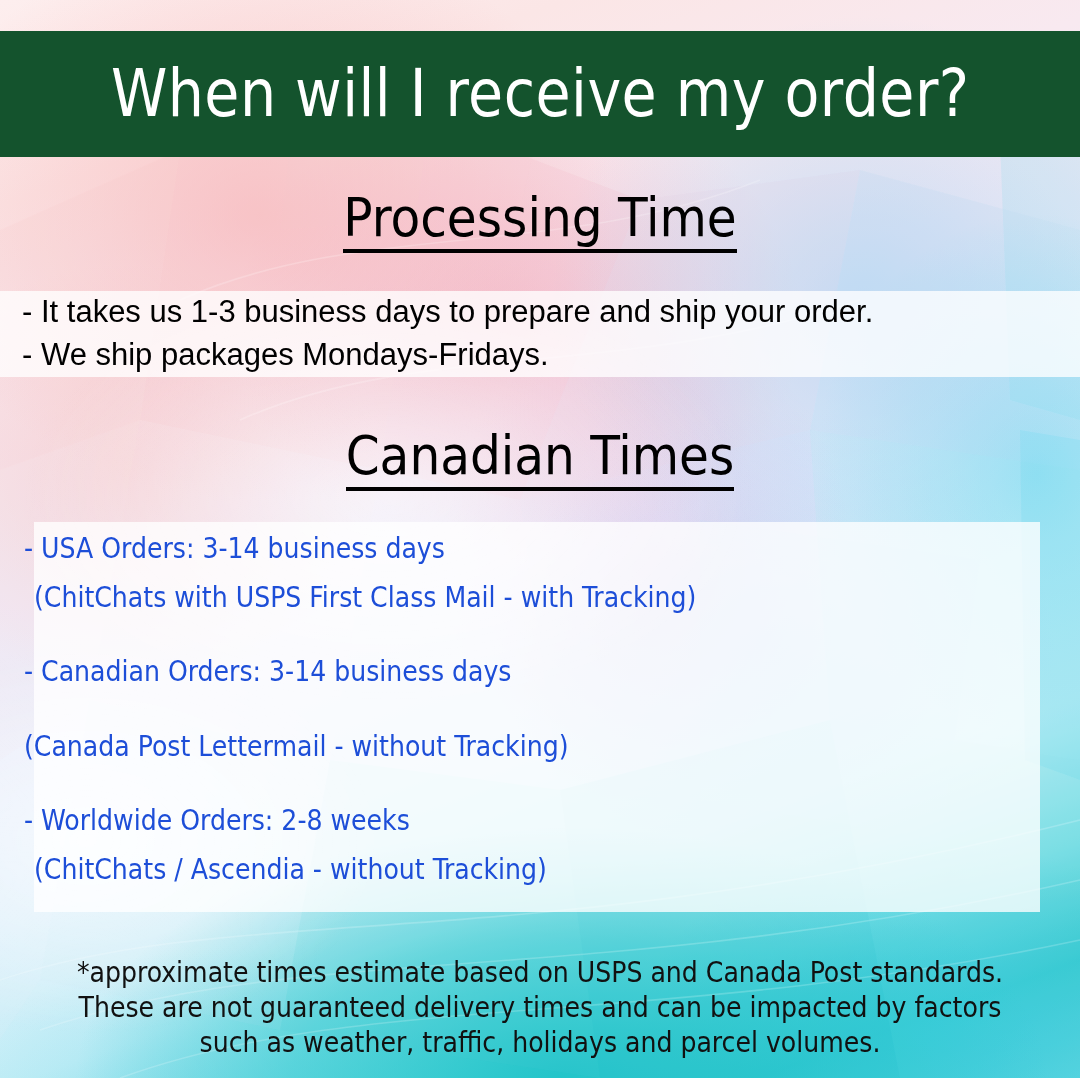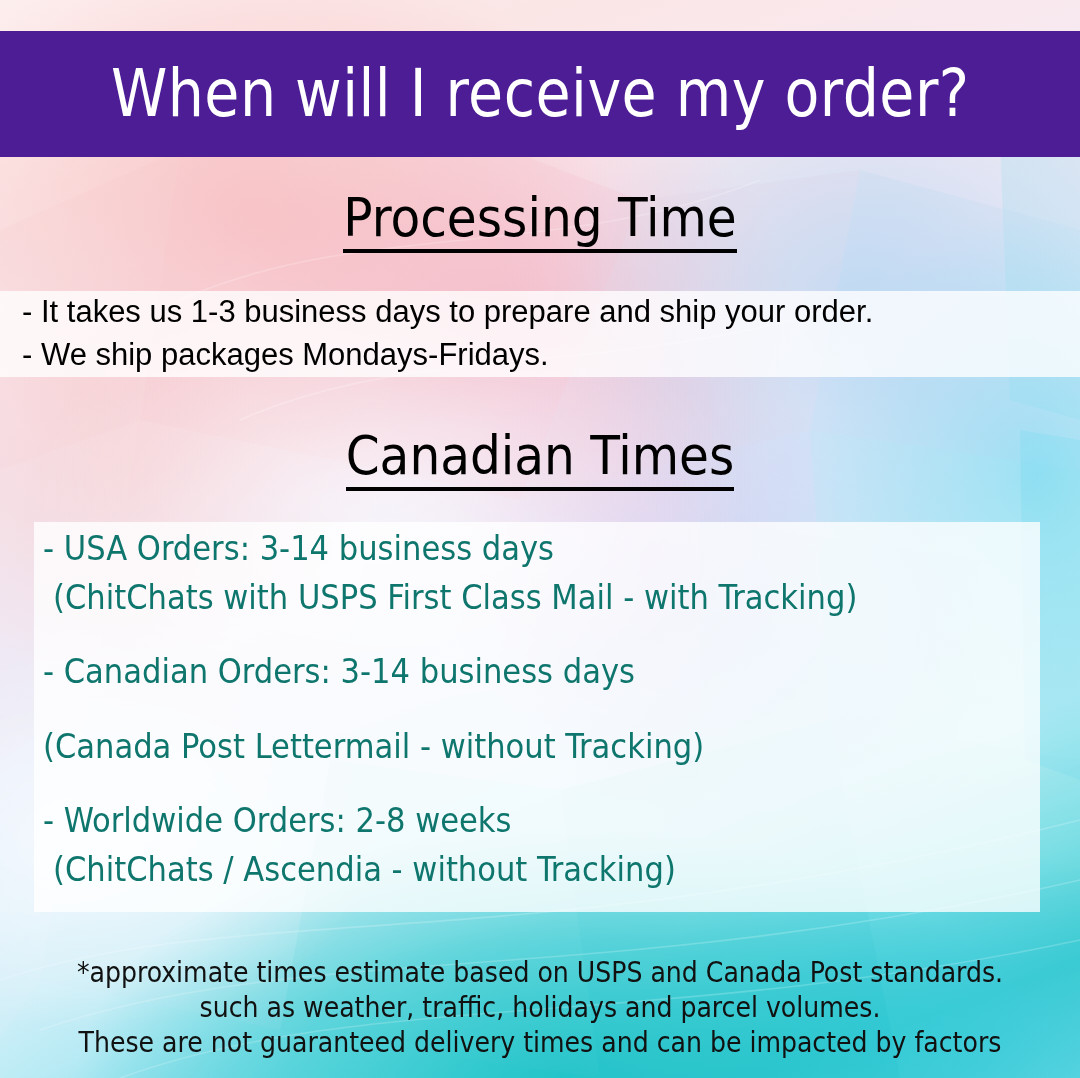--- a/index.html
+++ b/index.html
@@ -123,24 +123,24 @@
   #block-processing {
     position:absolute; left:22px; top:290px; width:1040px;
     color:#000;
     font-family:Liberation Sans, sans-serif;
     font-size:31px;
     line-height:43px;
     white-space:nowrap;
   }
 
   #block-shipping {
-    position:absolute; left:43px; top:524px; width:1010px;
-    color:#0f766e;
-    font-family:"DejaVu Sans Condensed","Liberation Sans", sans-serif;
-    font-size:34px;
+    position:absolute; left:24px; top:524px; width:1010px;
+    color:#1d4ed8;
+    font-family:"DejaVu Sans Condensed","Liberation Sans", sans-serif;
+    font-size:28px;
     line-height:49px;
   }
   #block-shipping .ship-group { margin-bottom:25px; }
   #block-shipping .ship-group:last-child { margin-bottom:0; }
   #block-shipping .ship-line { white-space:nowrap; }
   #block-shipping .ship-line.indent { padding-left:10px; }
   #block-shipping .ship-line.flush  { padding-left:0px;margin-top:26px; }
 
   #footnote {
     position:absolute; left:0; top:955px; width:1080px;
@@ -193,21 +193,21 @@
         <path d="M 240,420 C 420,340 620,380 860,300"></path>
       </g>
     </svg>
   </div>
 
   <div class="bg-layer" id="bg-wash"></div>
 
   <div class="plate" id="plate-processing"></div>
   <div class="plate" id="plate-shipping"></div>
 
-  <div id="banner" style="background: #4c1d95;">
+  <div id="banner" style="background: #14532d;">
     <div id="banner-title" style="color: rgb(255, 255, 255);">When will I receive my order?</div>
   </div>
 
   <div id="content">
 
     <div class="section-heading" id="heading-processing">
       <span>Processing Time</span>
     </div>
 
     <div id="block-processing">
@@ -233,18 +233,18 @@
 
       <div class="ship-group">
         <div class="ship-line">- Worldwide Orders: 2-8 weeks</div>
         <div class="ship-line indent">(ChitChats / Ascendia - without Tracking)</div>
       </div>
 
     </div>
 
     <div id="footnote">
       <div class="fn-line">*approximate times estimate based on USPS and Canada Post standards.</div>
+      <div class="fn-line">These are not guaranteed delivery times and can be impacted by factors</div>
       <div class="fn-line">such as weather, traffic, holidays and parcel volumes.</div>
-      <div class="fn-line">These are not guaranteed delivery times and can be impacted by factors</div>
     </div>
 
   </div>
 </div>
 
 </body></html>

